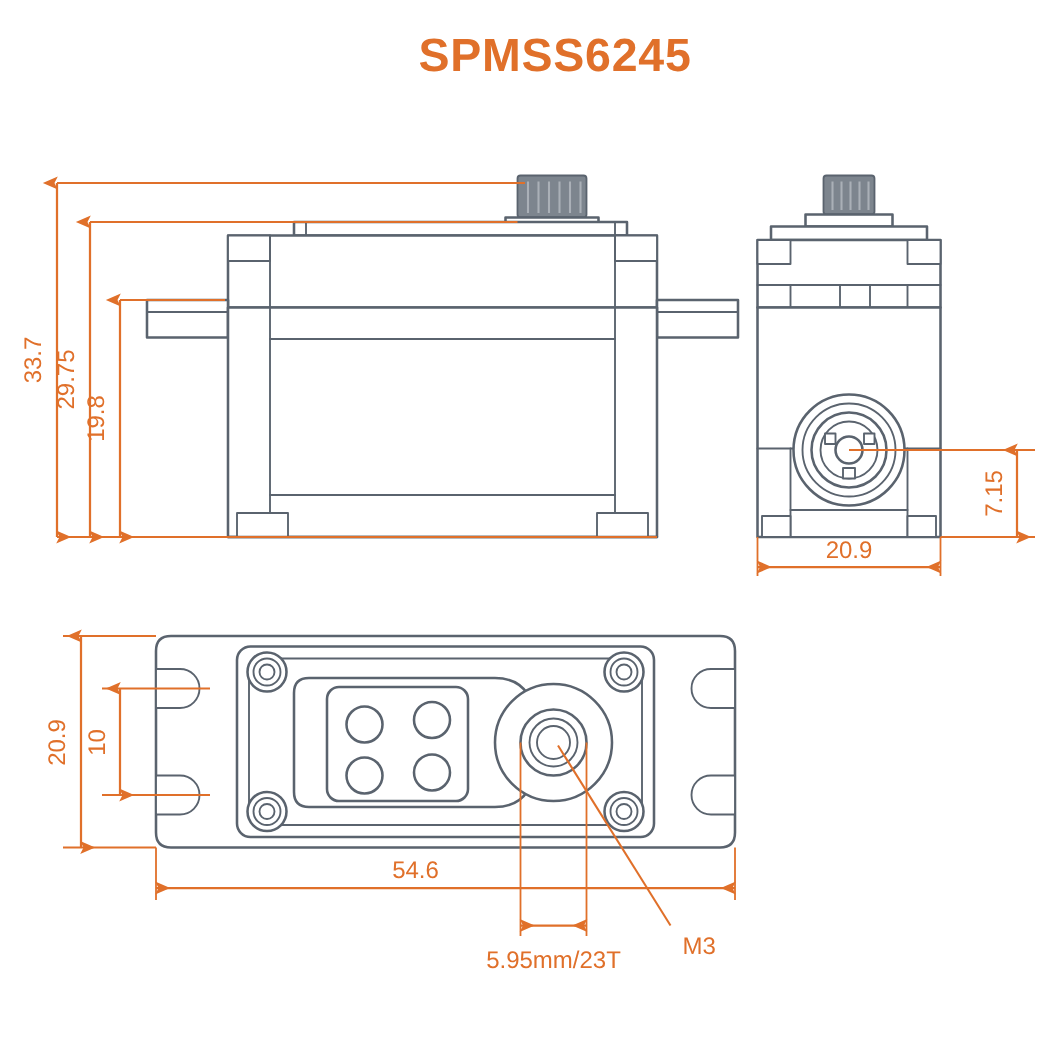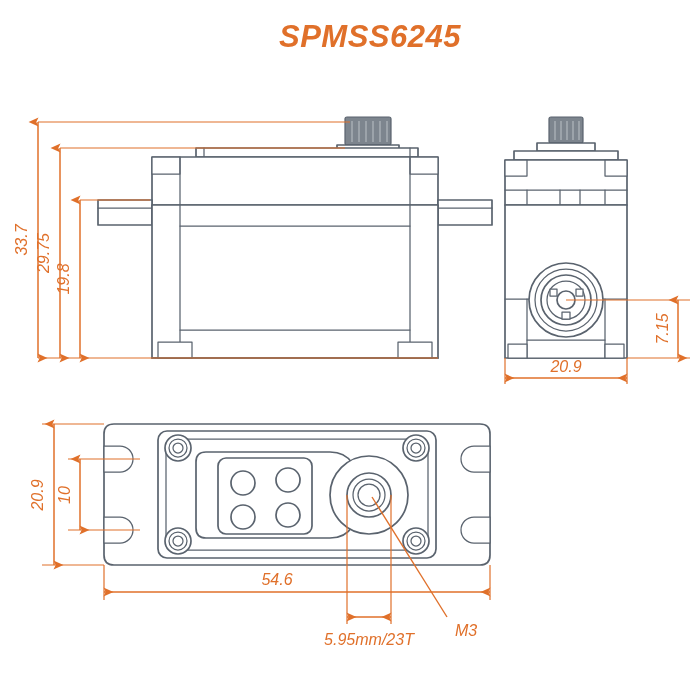--- a/index.html
+++ b/index.html
@@ -2,21 +2,21 @@
 <html><head>
 <meta charset="utf-8">
 <title>SPMSS6245 Dimensional Drawing</title>
 <style>
   html,body{margin:0;padding:0;background:#ffffff;}
   body{
     width:700px;height:700px;overflow:hidden;
     font-family:"Liberation Sans", sans-serif;
     position:relative;
   }
-  #drawing-root{position:absolute;inset:0;width:592px;height:700px;font-style:italic;}
+  #drawing-root{position:absolute;inset:0;width:592px;height:700px;}
   svg#tech-drawing{display:block;width:700px;height:700px;}
   .dim-text{
     font-family:"Liberation Sans", sans-serif;
     font-size:16px;
     fill:#e0702a;
     font-weight:400;
   }
   .title-text{
     font-family:"Liberation Sans", sans-serif;
     font-size:31px;

